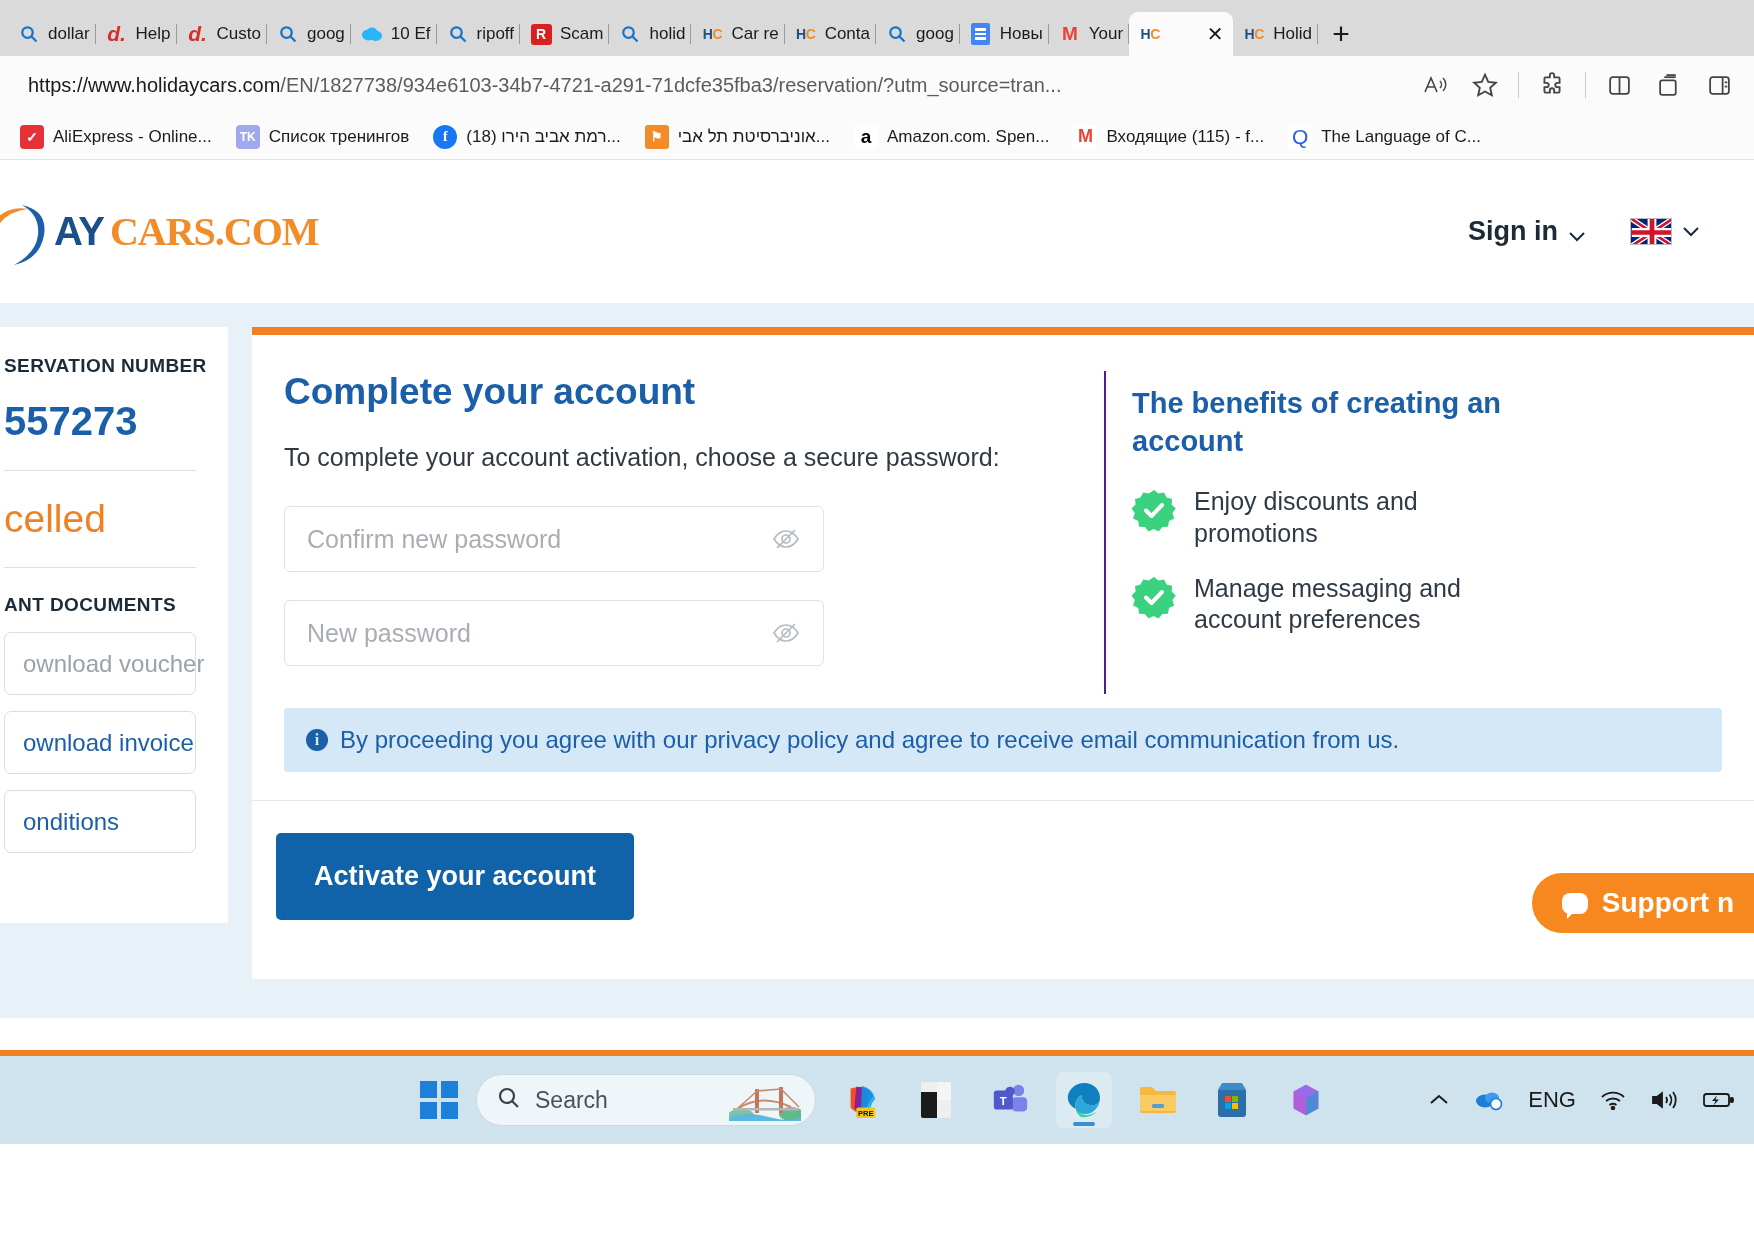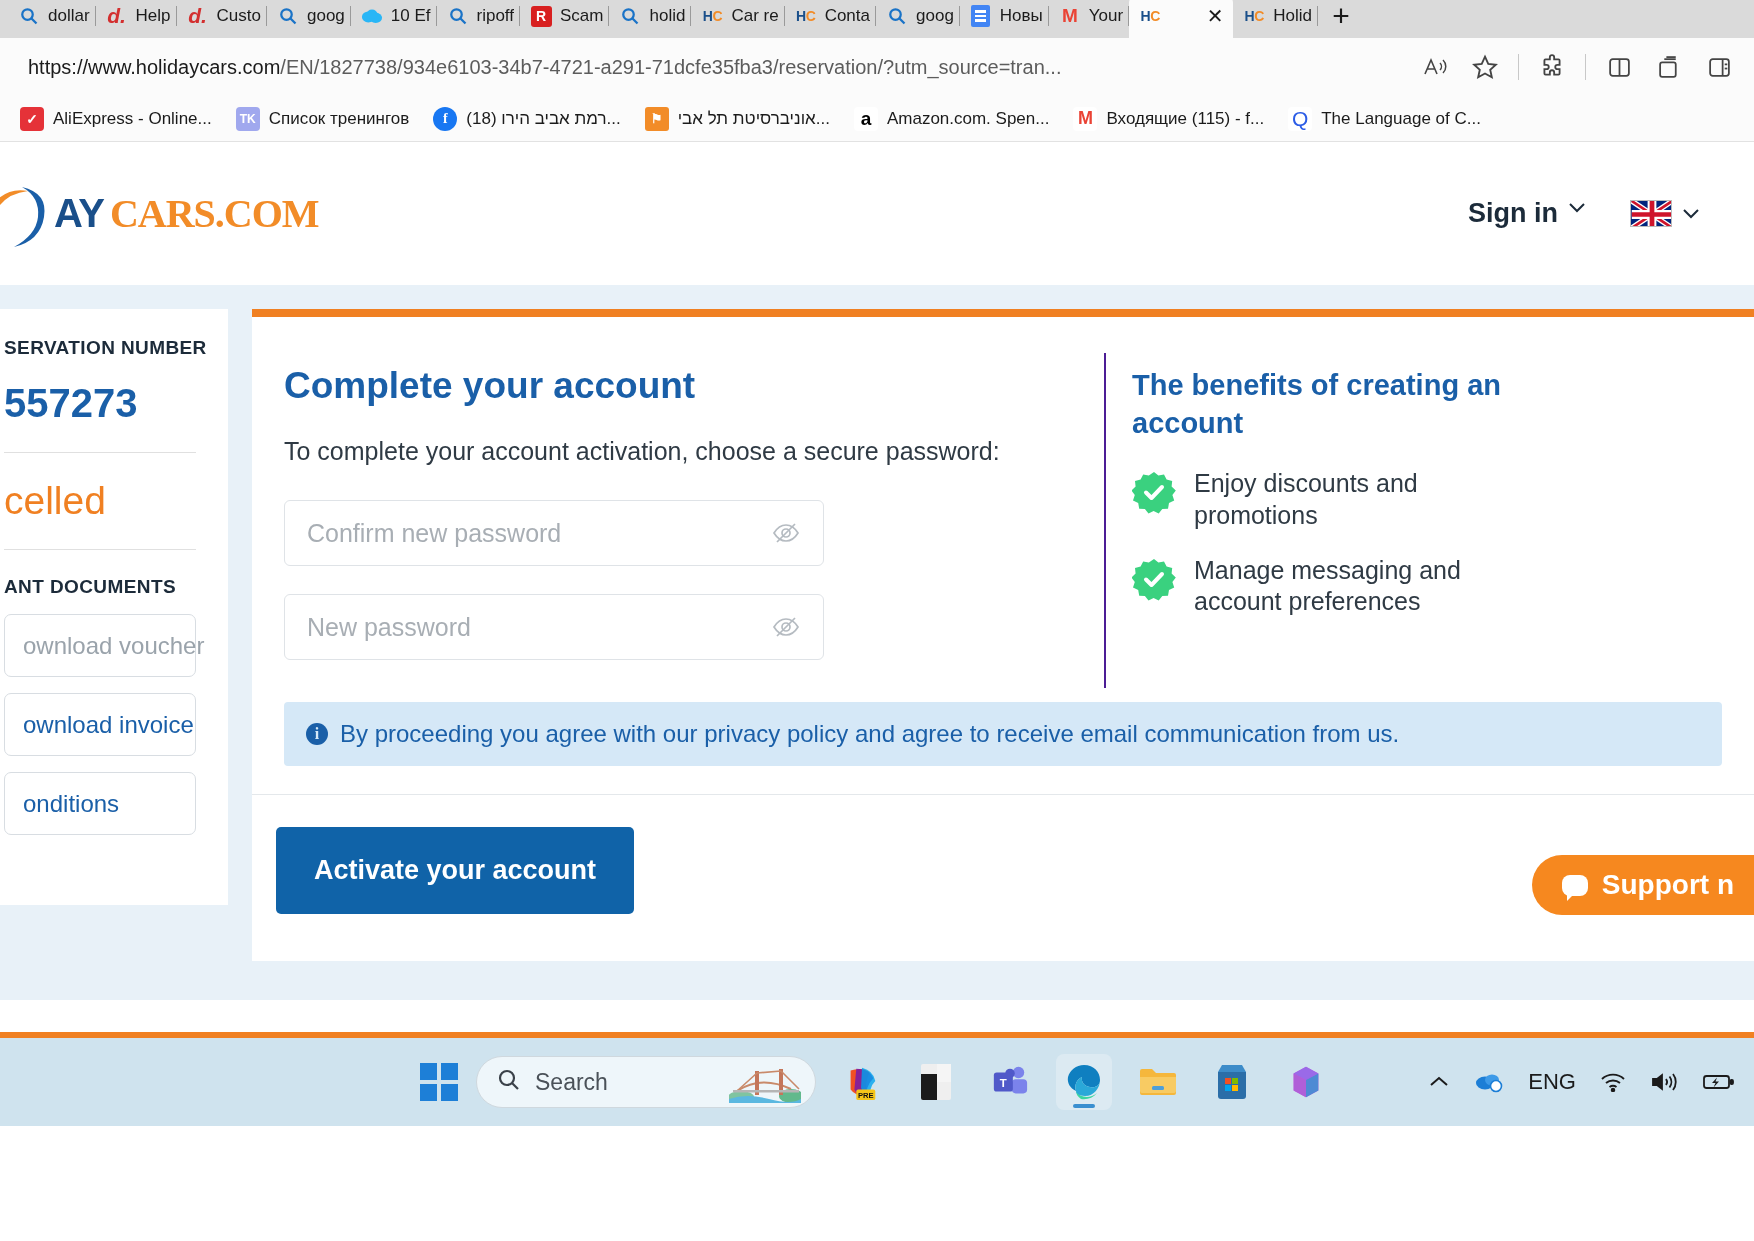--- a/index.html
+++ b/index.html
@@ -7,21 +7,21 @@
     width: 1754px; height: 1241px;
     overflow: hidden;
     font-family: "Liberation Sans", sans-serif;
     background: #ffffff;
   }
 
   
   #browser { width: 1754px; height: 1241px; position: relative; }
 
   .tabstrip {
-    height: 38px;
+    height: 56px;
     background: #dadada;
     display: flex;
     align-items: flex-end;
     padding-left: 8px;
     position: relative;
   }
   .tab {
     height: 44px;
     display: flex;
     align-items: center;
@@ -160,21 +160,21 @@
   }
   .logo-ay { color: #1a4f8a; }
   .logo-cars { color: #f28c28; margin-left: 6px; font-family: Liberation Serif, serif; }
 
   .header-right {
     margin-left: auto;
     display: flex; align-items: center; gap: 44px;
     padding-right: 34px;
   }
   .signin {
-    display: flex; align-items: flex-start; gap: 10px;
+    display: flex; align-items: flex-end; gap: 10px;
     font-size: 27px; font-weight: 700; color: #1c2b3a;
   }
   .caret { font-size: 17px; font-weight: 400; color:#1c2b3a; }
   .flag-wrap { display:flex; align-items:center; gap: 10px; }
   .flag {
     width: 42px; height: 27px; flex: 0 0 42px;
     position: relative; overflow: hidden; background: #00247d;
     border: 1px solid #bbb;
   }
 
@@ -230,21 +230,20 @@
     margin-left: 24px;
     border-top: 8px solid #f08022;
     position: relative;
     height: 652px;
   }
   .card-body { padding: 36px 40px 0 32px; display: flex; gap: 0; }
   .card-left { flex: 1 1 auto; max-width: 820px; padding-right: 30px; }
   .card-title {
     font-size: 37px; font-weight: 700; color: #1a5fa8;
     margin-bottom: 30px;
-    margin-top: 12px;
   }
   .card-sub { font-size: 25px; color: #2f3a44; margin-bottom: 34px; }
 
   .pw-field {
     height: 66px;
     border: 1px solid #dfe3e7;
     border-radius: 6px;
     display: flex; align-items: center;
     padding: 0 22px;
     margin-bottom: 28px;

